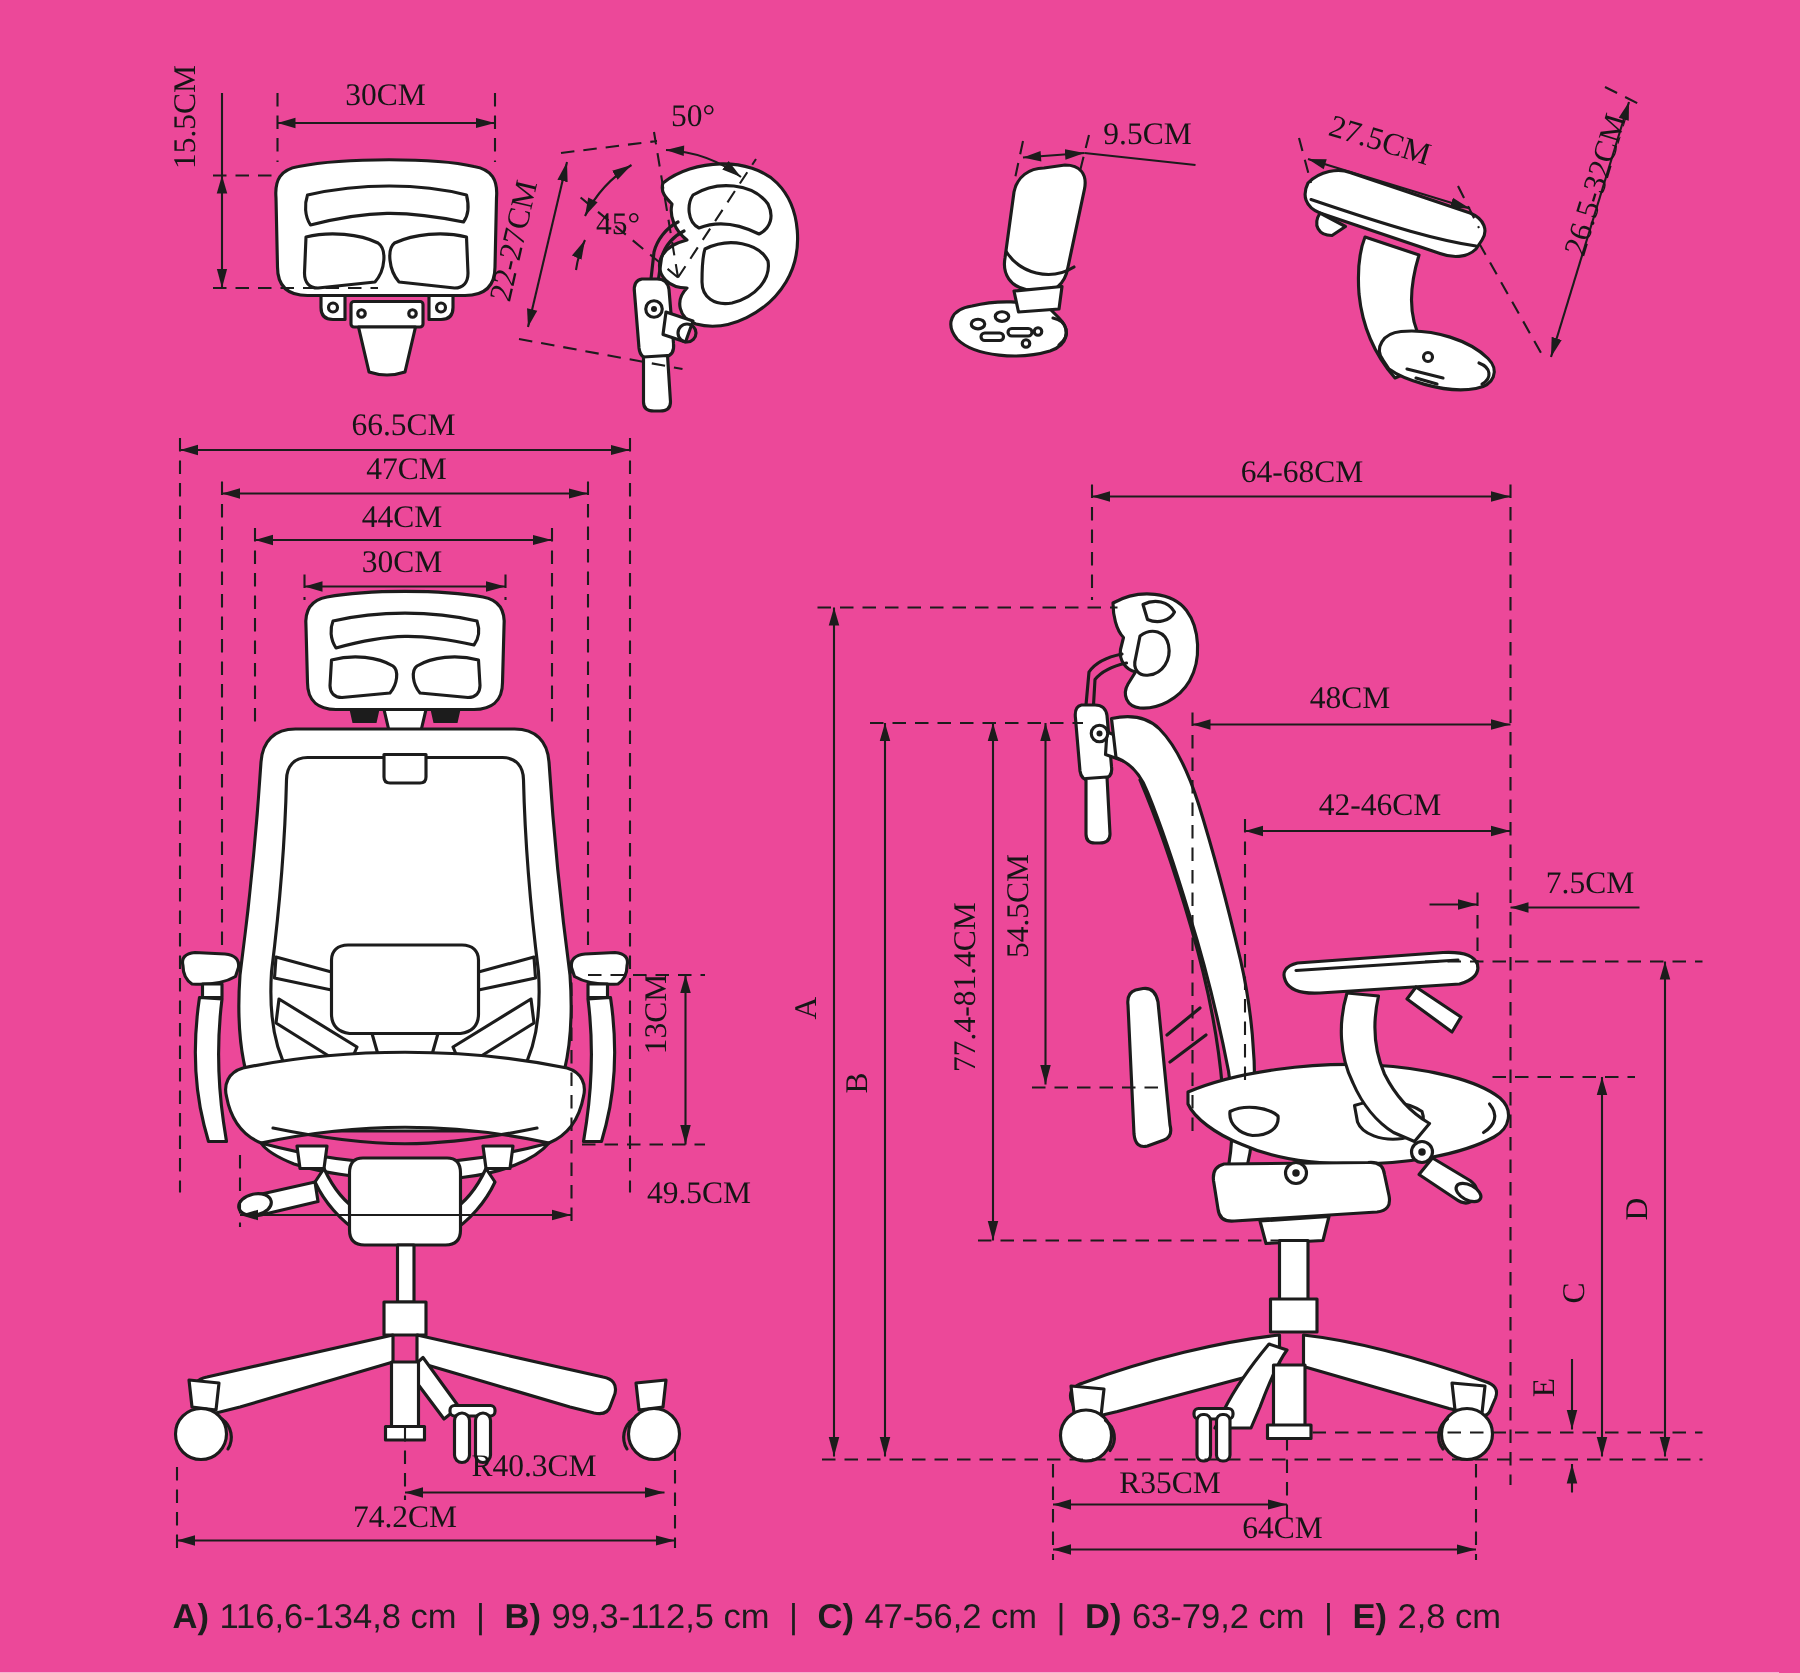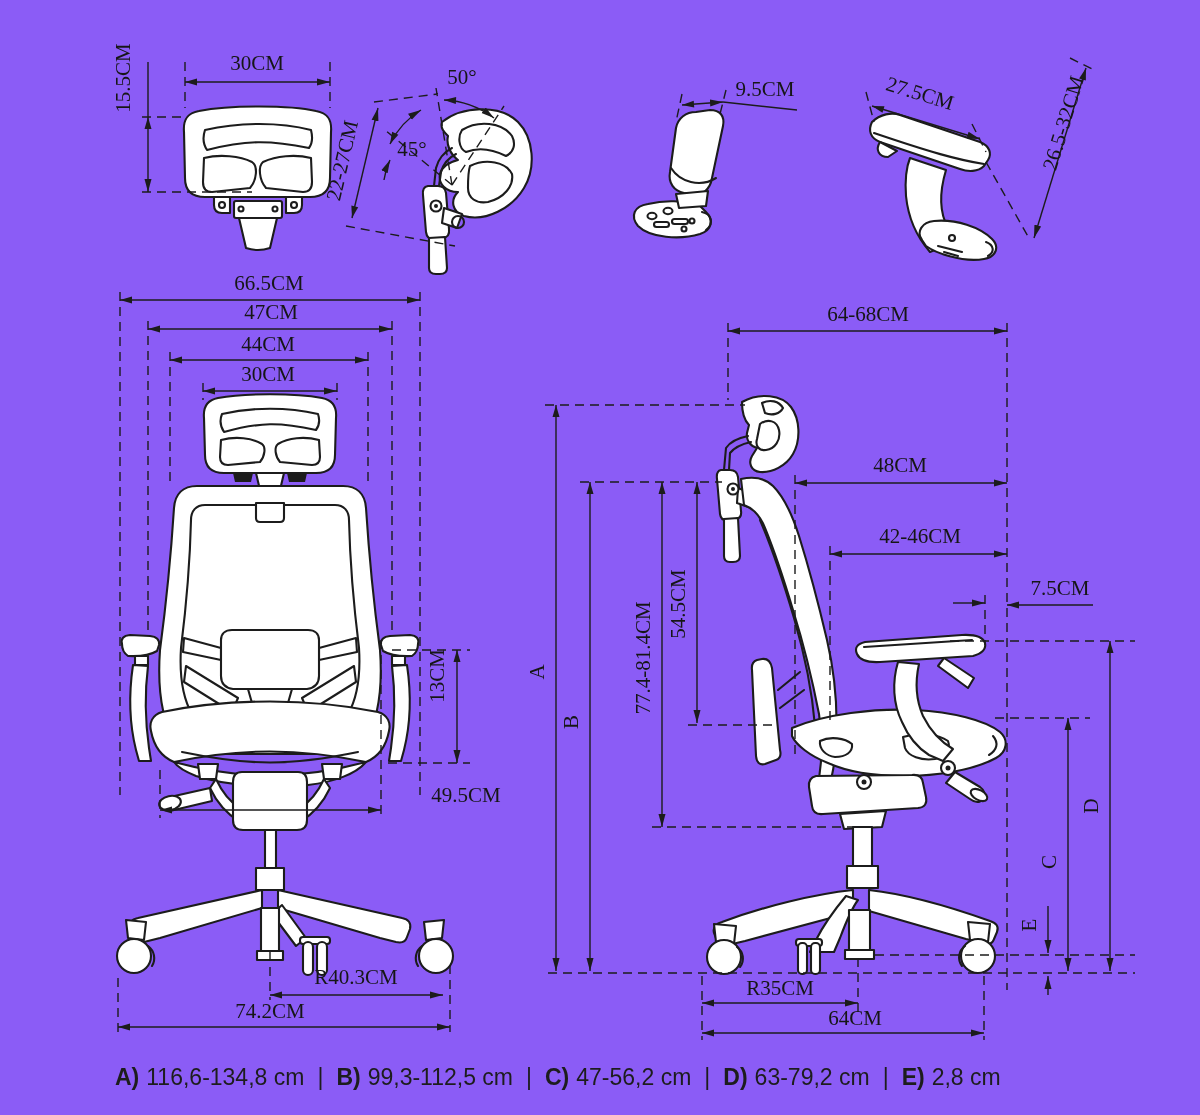--- a/index.html
+++ b/index.html
@@ -1,16 +1,16 @@
 <!DOCTYPE html>
 <html><head>
 <meta charset="utf-8">
 <style>
   html,body{margin:0;padding:0;background:#fff;}
-  .page{position:relative;width:1200px;height:1115px;background:#8b5cf6;overflow:hidden;
+  .page{position:relative;width:1200px;height:1115px;background:#ec4899;overflow:hidden;
         font-family:"Liberation Sans",sans-serif;}
   svg{position:absolute;left:0;top:0;}
   .ln{fill:none;stroke:#1c1c1c;stroke-width:2.1;stroke-linecap:round;stroke-linejoin:round;}
   .fw{fill:#ffffff;stroke:#1c1c1c;stroke-width:2.1;stroke-linejoin:round;}
   .dk{fill:#1c1c1c;stroke:none;}
   .dim{fill:none;stroke:#1c1c1c;stroke-width:1.4;}
   .dsh{fill:none;stroke:#1c1c1c;stroke-width:1.4;stroke-dasharray:9 6;}
   text.dt{font-family:"Liberation Serif","DejaVu Serif",serif;font-size:21px;fill:#161616;}
   .legend{position:absolute;left:115px;top:1064px;font-size:23px;color:#1d1d1d;white-space:nowrap;}
   .legend .k{font-weight:bold;}

